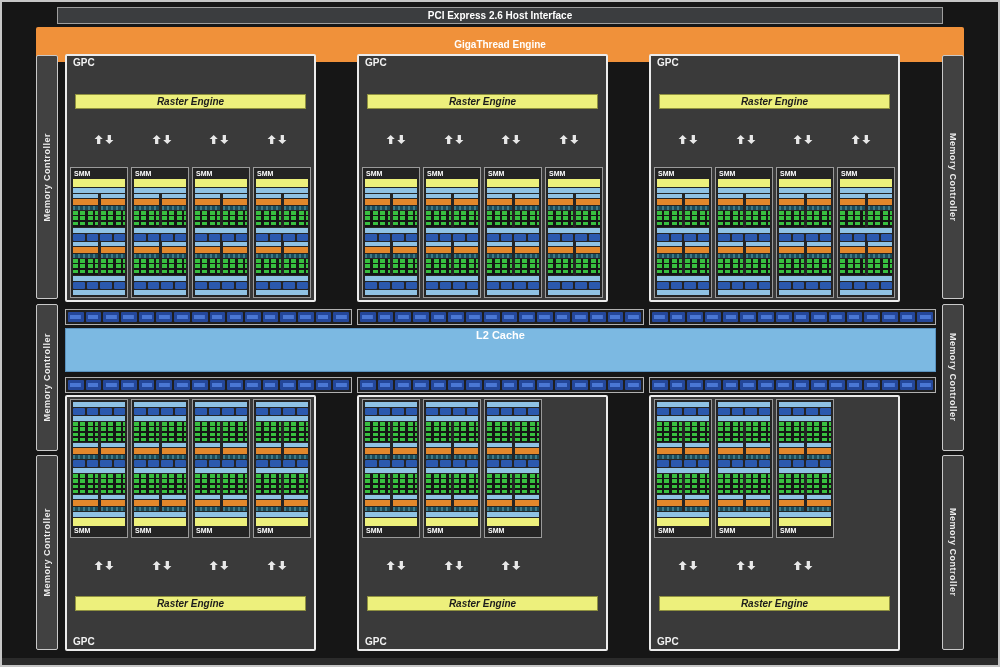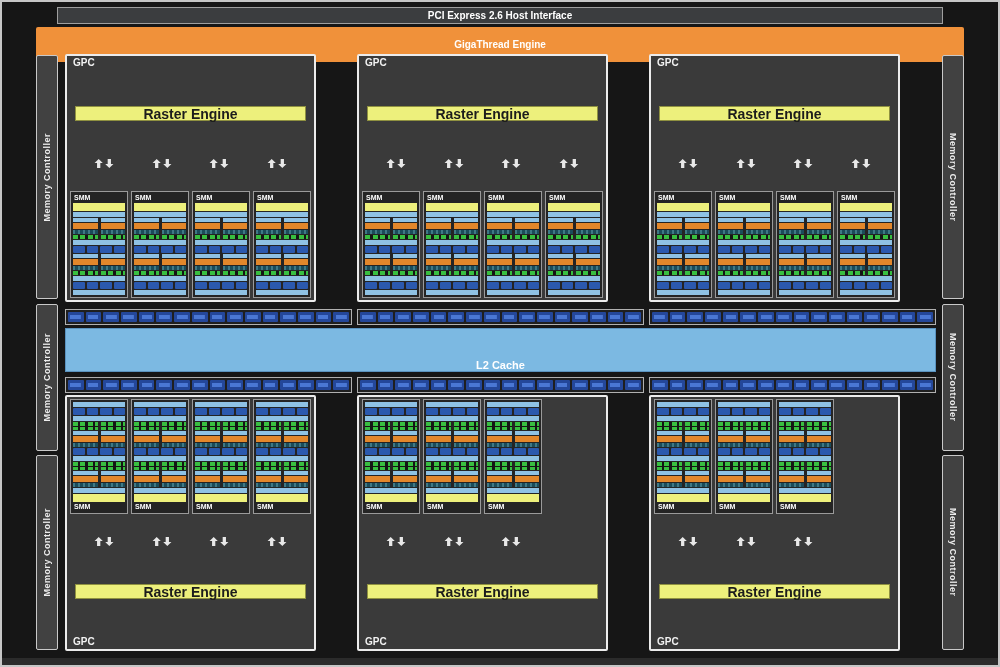--- a/index.html
+++ b/index.html
@@ -36,21 +36,21 @@
     border-radius:2px;
   }
   .mc .mc-text { white-space:nowrap; letter-spacing:0.5px; }
   .mc-left .mc-text  { writing-mode:vertical-rl; transform:rotate(180deg); }
   .mc-right .mc-text { writing-mode:vertical-rl; }
 
   .l2 {
     position:absolute; left:65px; top:328px; width:871px; height:44px;
     background:var(--l2-blue,#7cb9e2); border:1px solid #5a93c0; box-sizing:border-box;
     color:#fff; font-size:11px; font-weight:bold;
-    display:flex; align-items:flex-end; justify-content:center;
+    display:flex; align-items:flex-start; justify-content:center;
   }
 
   .xbar-row { position:absolute; left:65px; width:871px; height:16px; display:flex; gap:5px; }
   .xbar-group {
     flex:1; border:1px solid #b0b0b0; background:#1f1f1f; box-sizing:border-box;
     display:flex; gap:2px; padding:2px 2px;
   }
   .xbar-seg {
     flex:1; border-radius:1px;
     background-color:var(--crossbar-blue,#24479a);
@@ -61,24 +61,24 @@
   .gpc {
     position:absolute; width:251px; box-sizing:border-box;
     background:var(--panel-gray,#3a3a3a); border:2px solid #ececec; border-radius:2px;
     display:flex; flex-direction:column; padding:1px 2px;gap:21px;
   }
   .gpc-top    { top:54px;  height:248px; }
   .gpc-bottom { top:395px; height:256px; }
 
   .gpc-label { height:12px; line-height:12px; font-size:10px; font-weight:bold; color:#f2f2f2; padding-left:4px; }
   .raster {
-    height:15px; margin:16px 6px; flex:0 0 auto;
+    height:15px; margin:4px 6px; flex:0 0 auto;
     background:var(--yellow,#edf07c); border:1px solid #8f9140; box-sizing:border-box;
-    color:#1c1c1c; font-size:14px; font-weight:bold;
-    display:flex; align-items:center; justify-content:center;
+    color:#1c1c1c; font-size:10px; font-weight:bold;
+    display:flex; align-items:center; justify-content:center;font-style:italic;
   }
   .arrow-row { height:11px; margin:0 6px; flex:0 0 auto; display:grid; grid-template-columns:repeat(4,1fr); }
   .arrow-cell { display:flex; align-items:center; justify-content:center; }
   .arrow-cell svg { display:block; }
 
   .smm-row { flex:1 1 auto; display:grid; grid-template-columns:repeat(4,1fr); gap:3px; margin:1px; min-height:0; }
   .smm {
     border:1px solid #9a9a9a; background:#242424; box-sizing:border-box;
     display:flex; flex-direction:column; gap:1px; padding:2px; min-height:0;
   }

